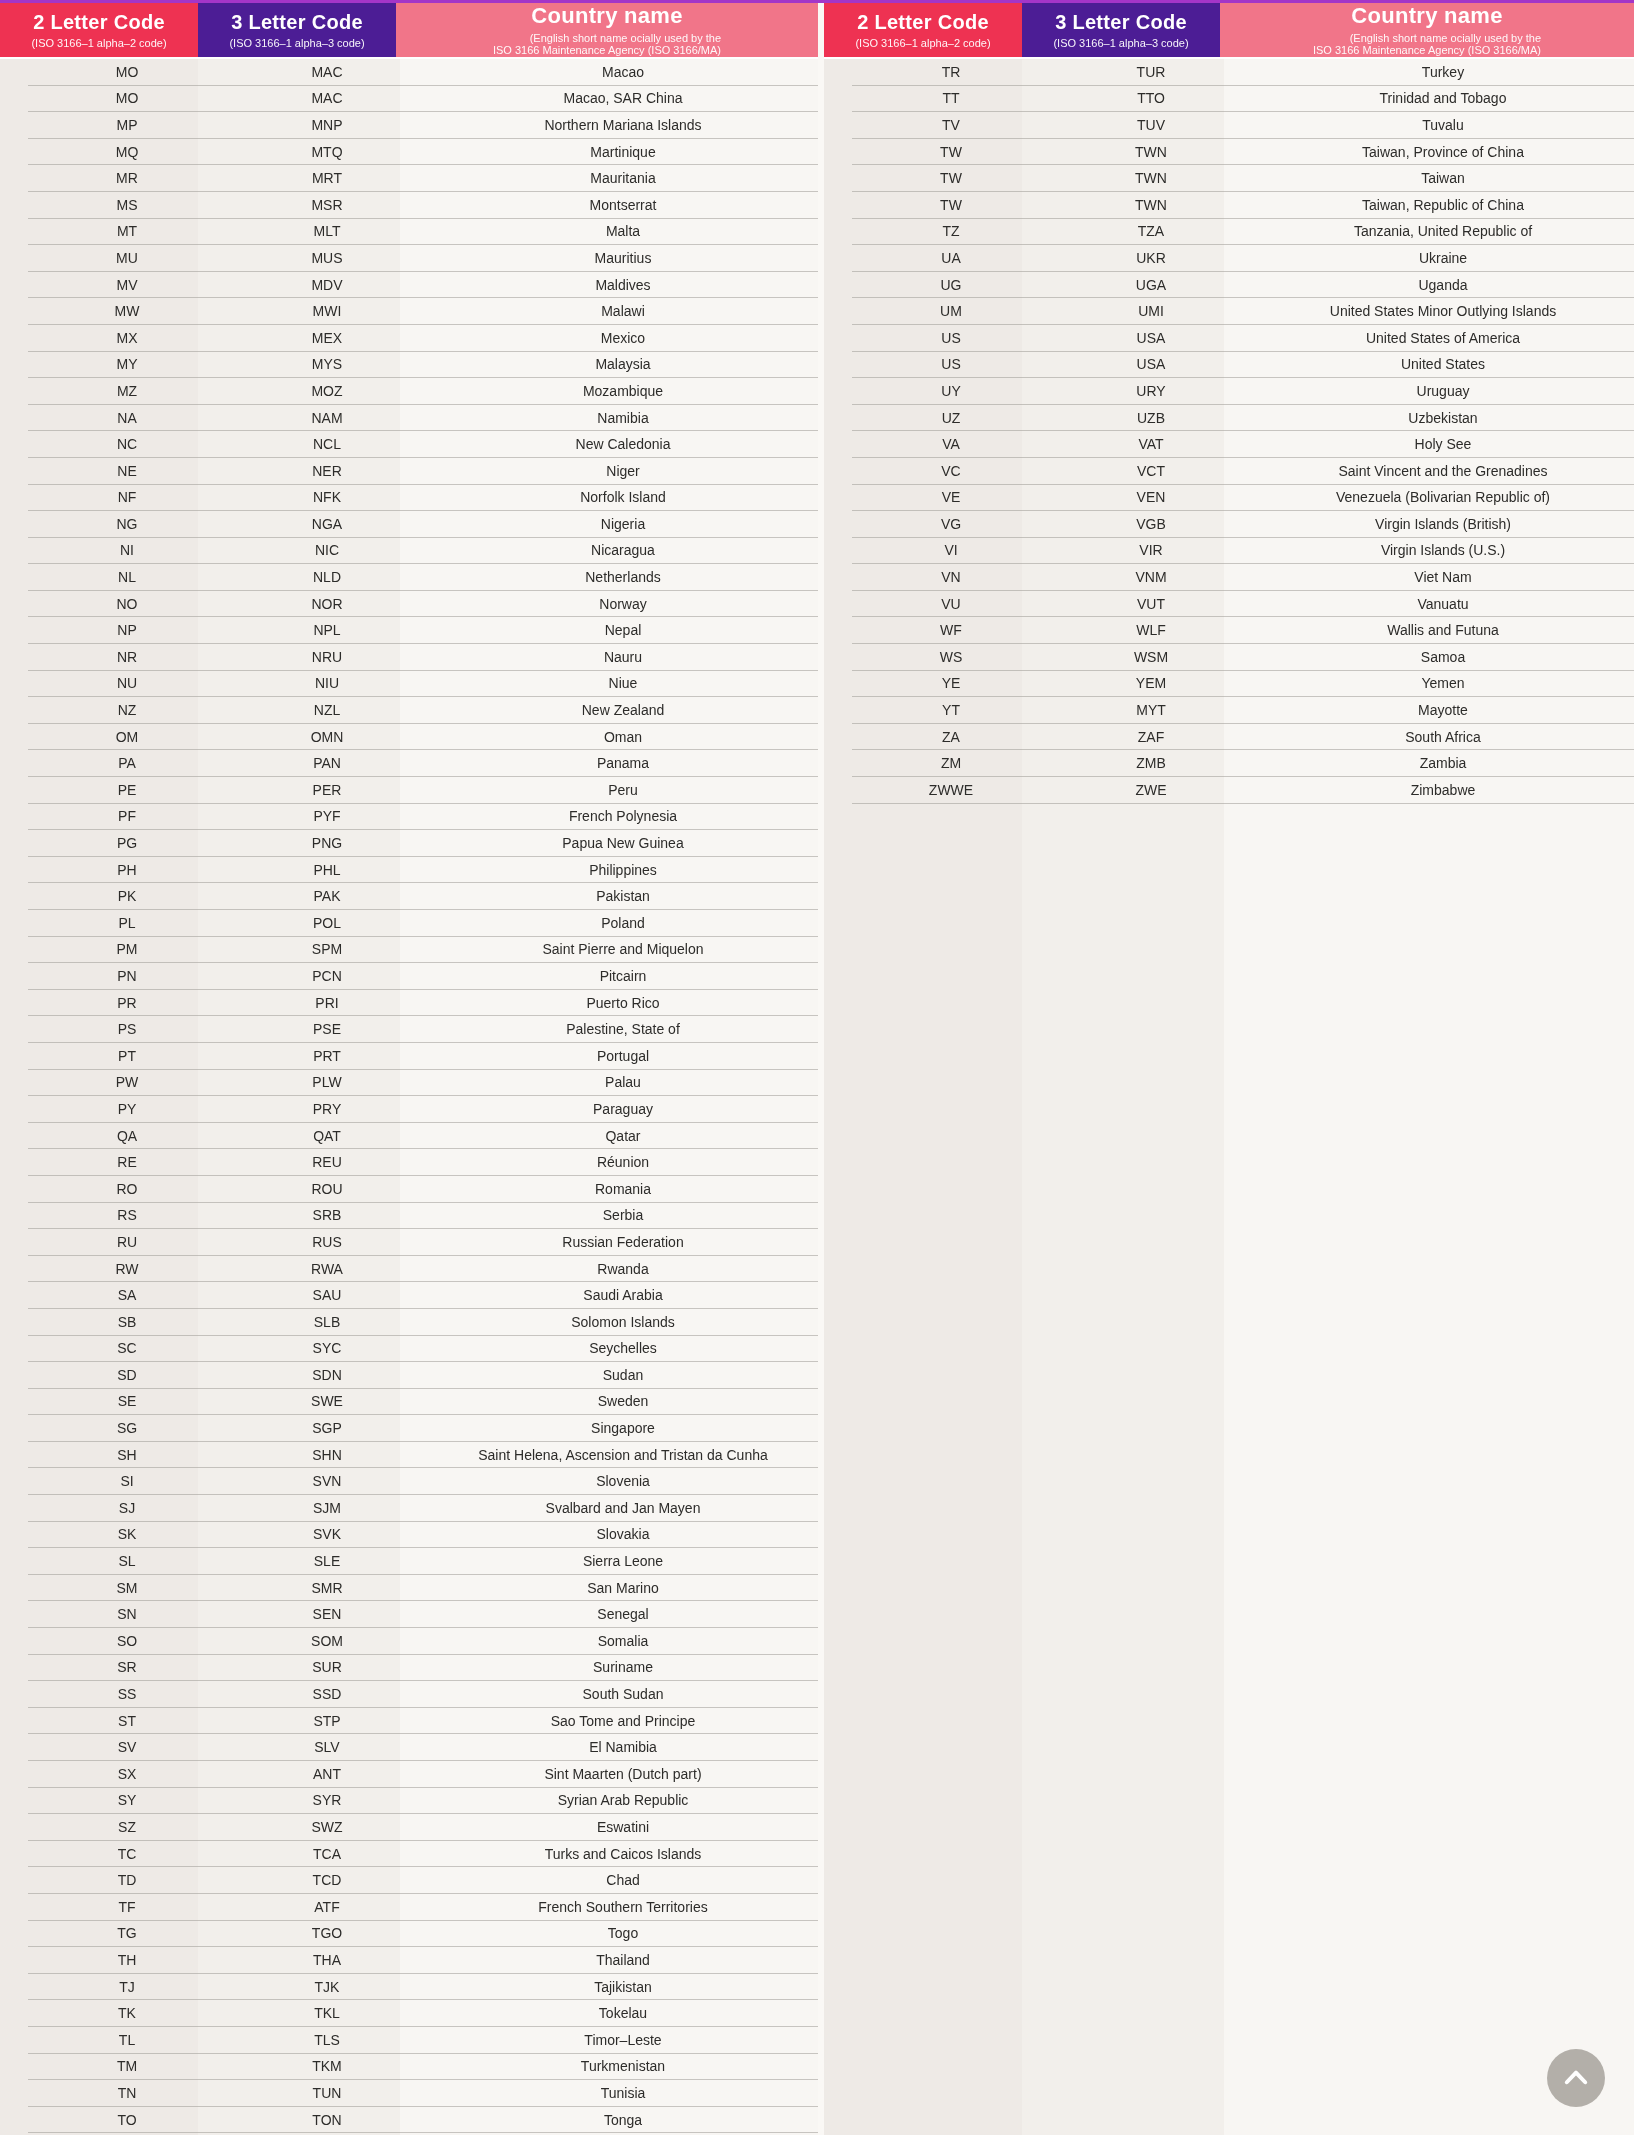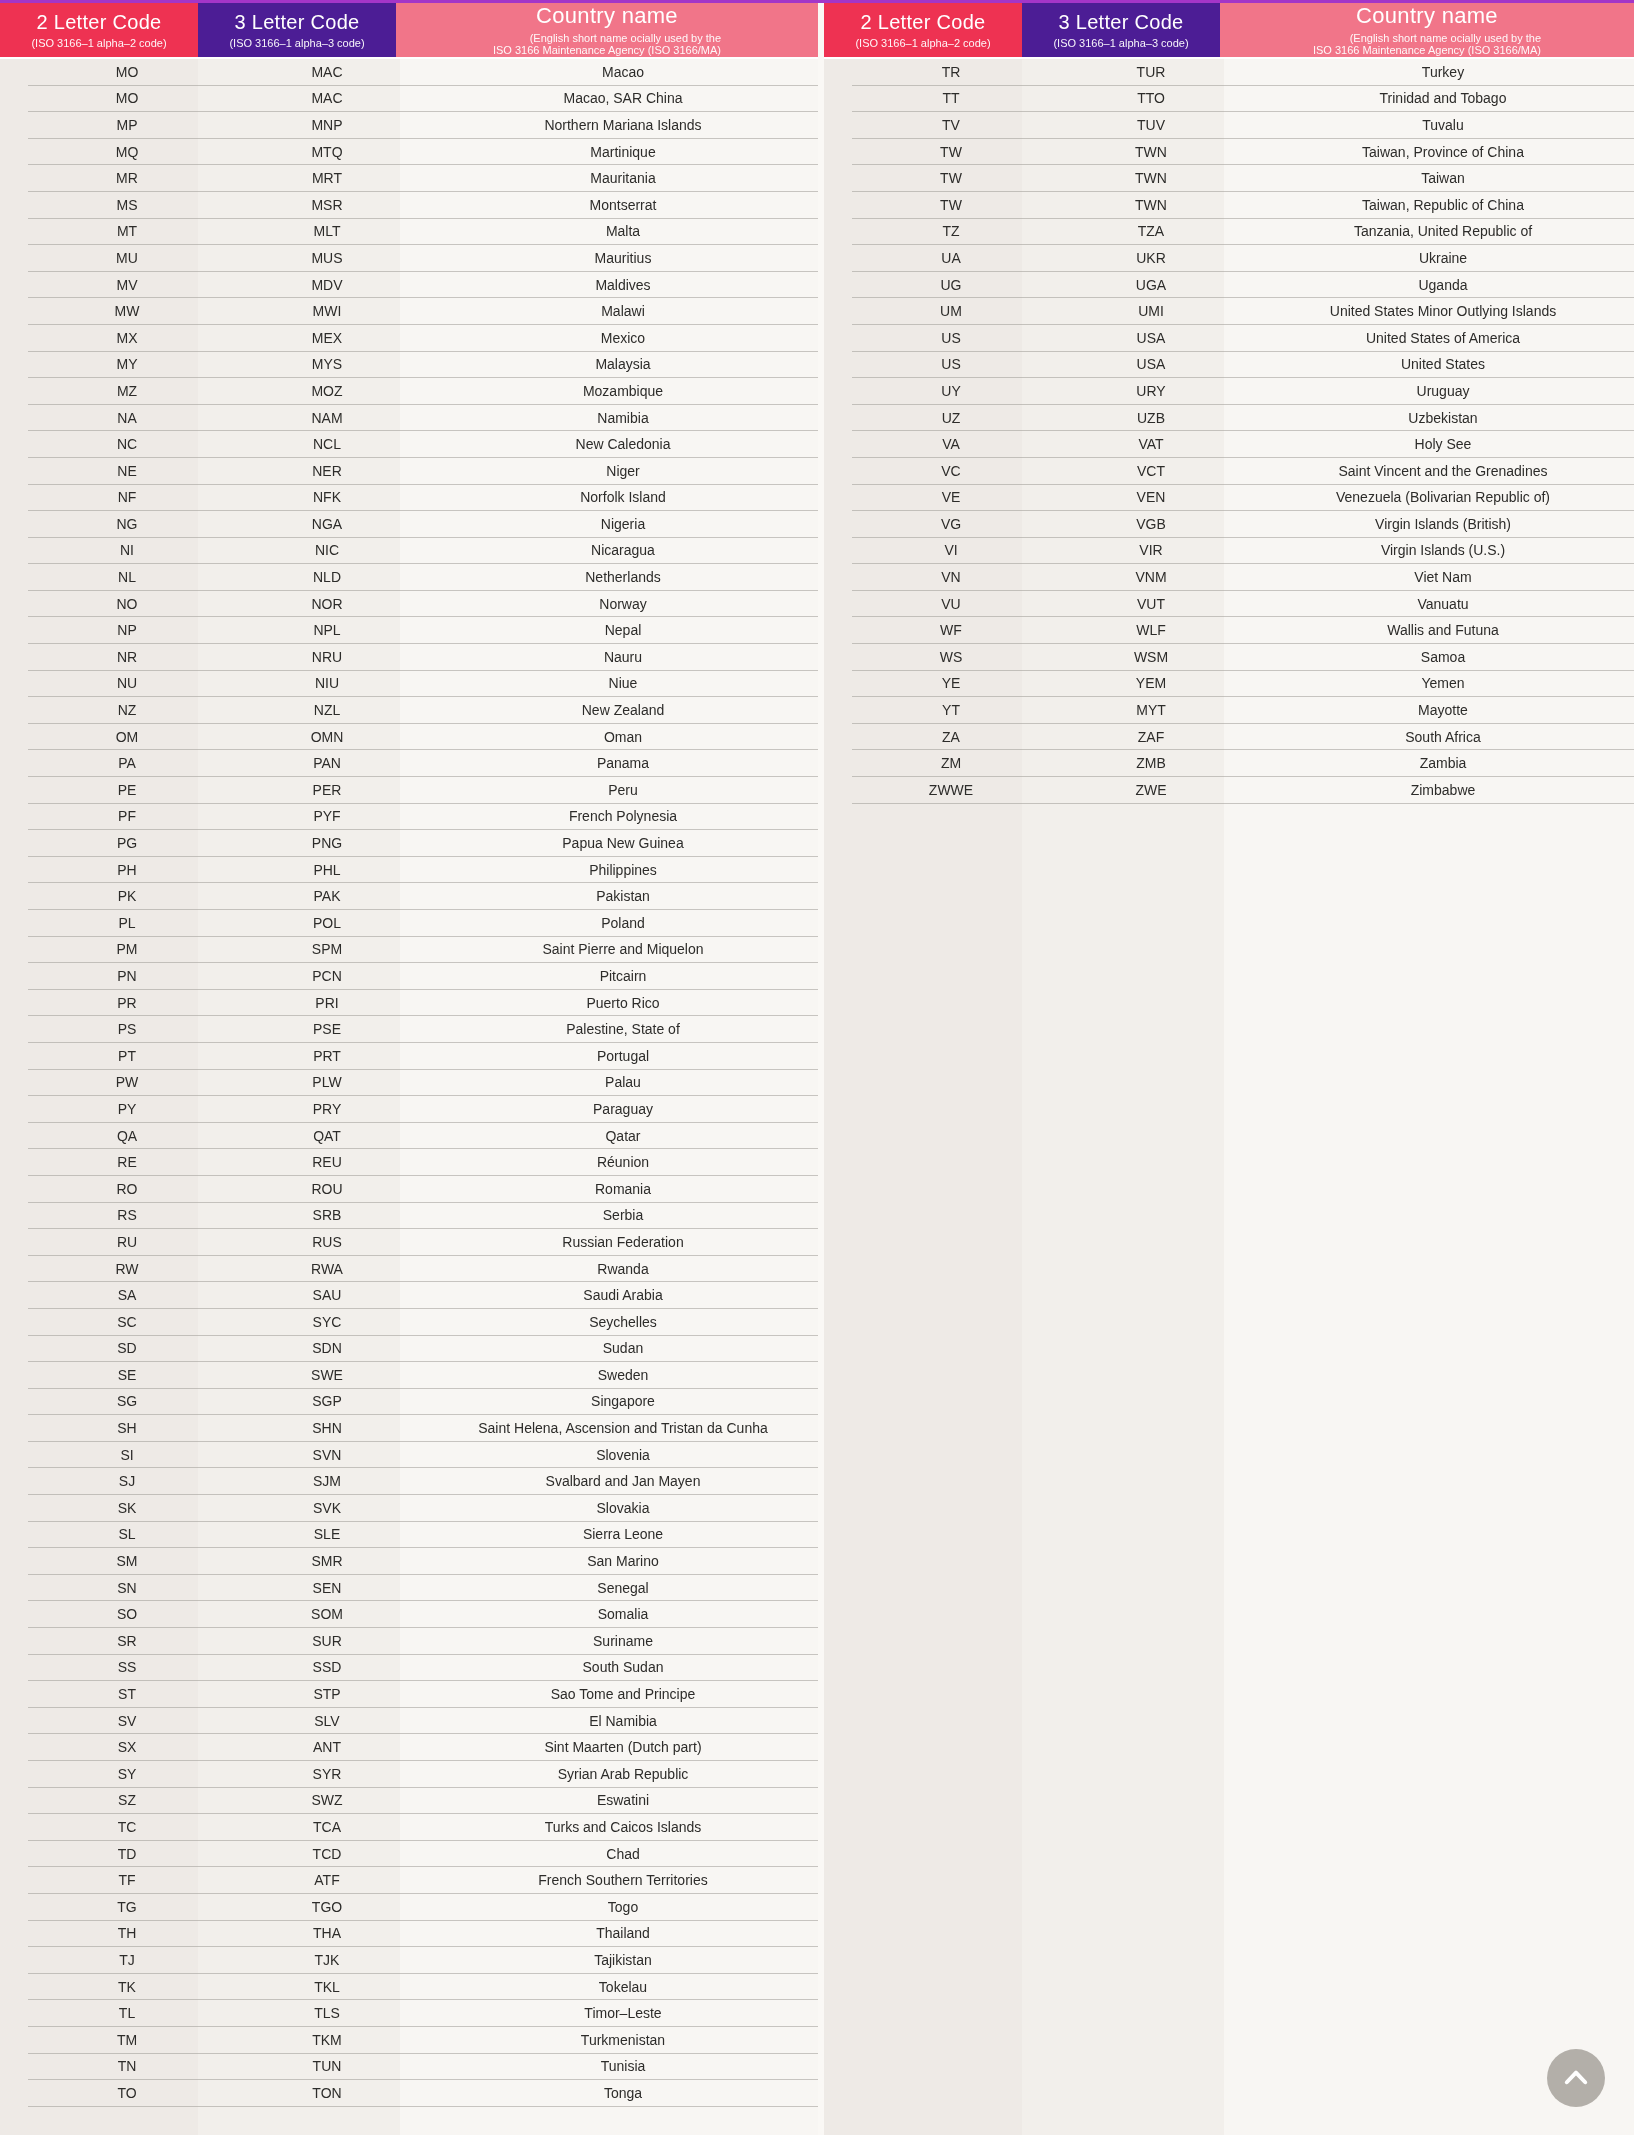--- a/index.html
+++ b/index.html
@@ -20,21 +20,21 @@
     background:linear-gradient(to right,
       #eeeae6 0px,#eeeae6 198px,
       #f2efeb 198px,#f2efeb 400px,
       #f8f6f3 400px,#f8f6f3 100%);
   }
   .thead{position:relative;z-index:2;display:flex;height:54px;border-bottom:2px solid #ffffff;}
   .th{display:flex;flex-direction:column;align-items:center;justify-content:center;color:#fff;text-align:center;line-height:1.15;}
   .th.c0{width:198px;background:#ee3252;}
   .th.c1{width:198px;background:#4c1d95;}
   .th.c2{flex:1;background:#f17589;}
-  .th .title{font-size:20px;font-weight:400;letter-spacing:.3px;}
+  .th .title{font-size:20px;font-weight:700;letter-spacing:.3px;}
   .th.c2 .title{font-size:22px;}
   .th .sub{font-size:11px;margin-top:3px;opacity:.95;text-align:right;}
   .tbody{position:relative;z-index:1;margin-left:28px;}
   .trow{display:flex;height:26.6px;box-sizing:border-box;border-bottom:1px solid rgba(158,154,149,.55);}
   .tcell{display:flex;align-items:center;justify-content:center;font-size:14px;color:#2d2c2a;box-sizing:border-box;}
   .tcell.c0{width:198px;}
   .tcell.c1{width:202px;}
   .tcell.c2{flex:1;}
   .scroll-top{
     position:absolute;left:1547px;top:2049px;width:58px;height:58px;border-radius:50%;
@@ -299,20 +299,25 @@
           <div class="tcell c0">RW</div>
           <div class="tcell c1">RWA</div>
           <div class="tcell c2">Rwanda</div>
         </div>
         <div class="trow">
           <div class="tcell c0">SA</div>
           <div class="tcell c1">SAU</div>
           <div class="tcell c2">Saudi Arabia</div>
         </div>
         <div class="trow">
+          <div class="tcell c0">SB</div>
+          <div class="tcell c1">SLB</div>
+          <div class="tcell c2">Solomon Islands</div>
+        </div>
+        <div class="trow">
           <div class="tcell c0">SC</div>
           <div class="tcell c1">SYC</div>
           <div class="tcell c2">Seychelles</div>
         </div>
         <div class="trow">
           <div class="tcell c0">SD</div>
           <div class="tcell c1">SDN</div>
           <div class="tcell c2">Sudan</div>
         </div>
         <div class="trow">

